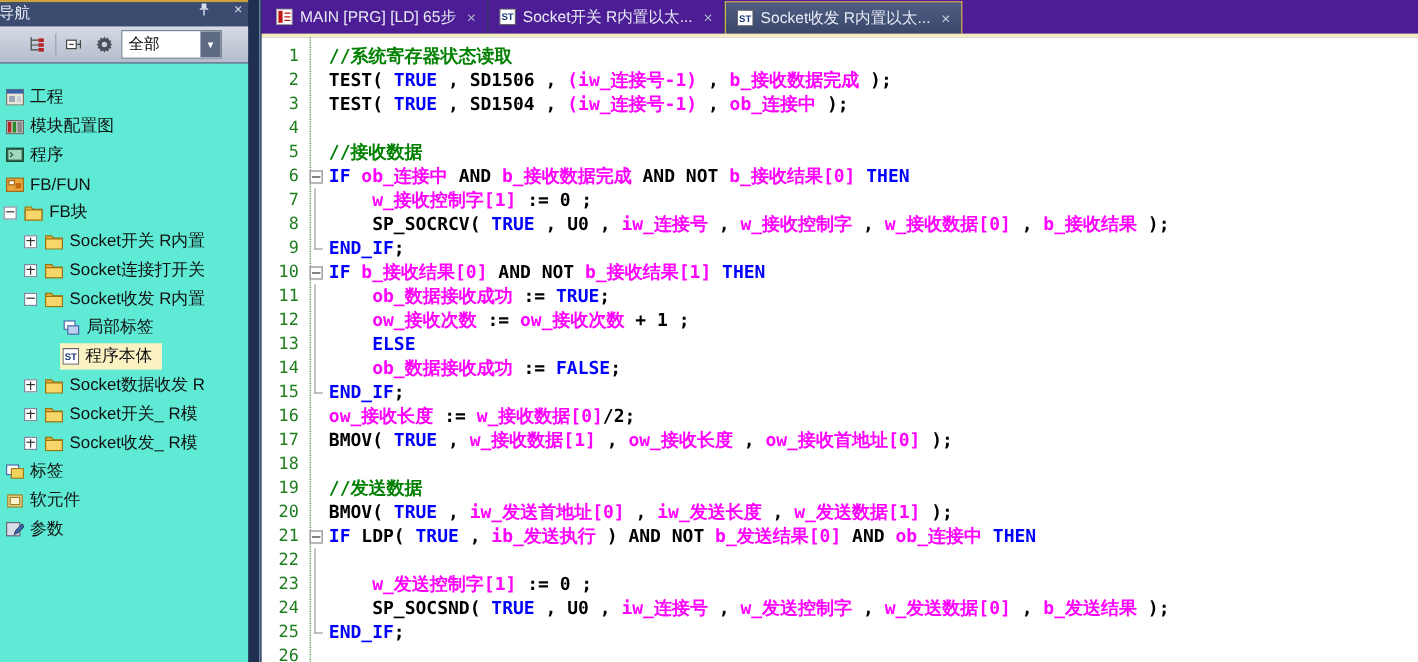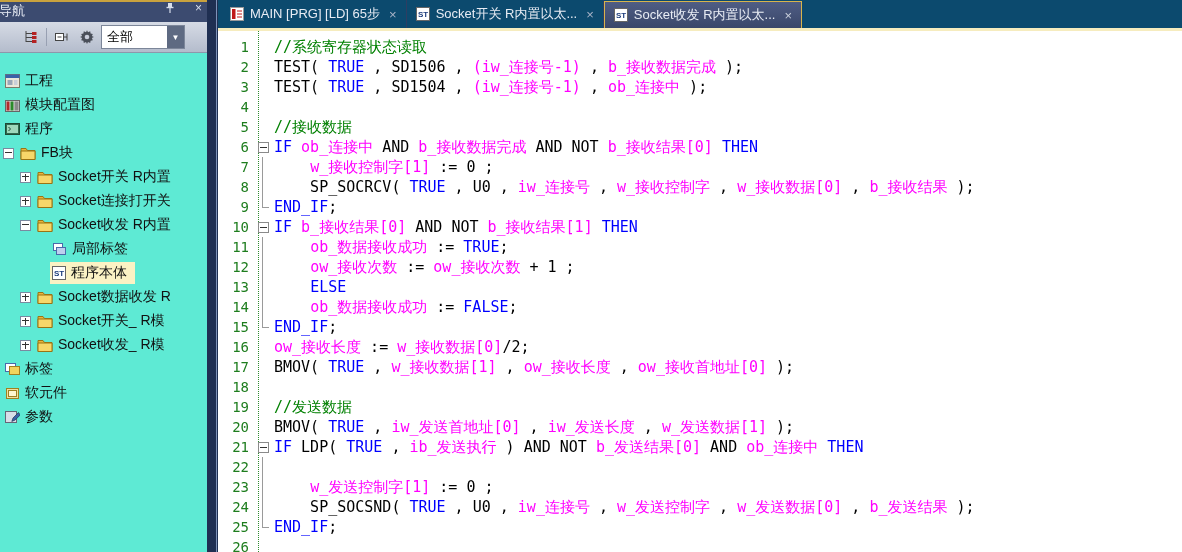--- a/index.html
+++ b/index.html
@@ -31,21 +31,21 @@
   .toggle-spacer{width:9px;flex:none;margin-right:4px;}
   .rowinner{display:flex;align-items:center;gap:5px;padding:2px 8px 2px 2px;}
   .rowinner.sel{background:#FBF2C4;}
   .tree-icon{display:flex;align-items:center;flex:none;}
   
   .splitter{position:absolute;left:207px;top:0;width:11px;height:552px;background:#1F2F52;}
   .splitter::after{content:"";position:absolute;right:1px;top:0;bottom:0;width:1px;background:#7E92B8;}
 
   
   .main{position:absolute;left:218px;top:0;width:964px;height:552px;display:flex;flex-direction:column;}
-  .tabbar{height:28px;background:#0c4a6e;display:flex;align-items:stretch;padding-left:3px;}
+  .tabbar{height:28px;background:#4c1d95;display:flex;align-items:stretch;padding-left:3px;}
   .tab{display:flex;align-items:center;gap:6px;padding:0 9px;color:#E8ECF4;font-size:13px;
        border-right:1px solid #2E3E62;}
   .tab.active{background:linear-gradient(#4F5D84,#3A476A);border:1px solid #D8B44C;border-bottom:none;
               margin-top:1px;}
   .tab-label{white-space:nowrap;}
   .tab-close{color:#AAB4C8;font-size:13px;margin-left:3px;}
   .tab.active .tab-close{color:#C9CFDC;}
   .tab-icon{display:flex;align-items:center;}
   .editor-strip{height:3px;background:#F6ECBE;}
 
@@ -53,21 +53,21 @@
           font-family:"DejaVu Sans Mono",monospace;font-size:15px;}
   .gutter-line{position:absolute;left:40px;top:0;bottom:0;width:0;border-left:1px dotted #2E8B2E;}
   .code-line{height:20px;display:flex;align-items:center;}
   .ln{flex:0 0 37px;box-sizing:border-box;padding-right:6px;text-align:right;color:#1E7D1E;font-size:14px;}
   .fold{flex:0 0 19px;position:relative;height:100%;}
   .fbox{position:absolute;left:3px;top:5px;width:9px;height:9px;border:1px solid #8a8a8a;background:#fff;}
   .fbox::after{content:"";position:absolute;left:1px;right:1px;top:50%;margin-top:-1px;height:1px;background:#333;}
   .fold.line::before{content:"";position:absolute;left:7px;top:0;bottom:0;width:1px;background:#9a9a9a;}
   .fold.corner::before{content:"";position:absolute;left:7px;top:0;height:11px;width:1px;background:#9a9a9a;}
   .fold.corner::after{content:"";position:absolute;left:7px;top:10px;width:7px;height:1px;background:#9a9a9a;}
-  .code{white-space:pre;color:#000;}
+  .code{white-space:pre;color:#000;font-weight:bold;}
   .tc{color:#008000;}  
   .tk{color:#0000ff;}  
   .tv{color:#ff00ff;}  
   .tp{color:#000000;}  
 </style>
 </head>
 <body>
 
 <div class="app">
 
@@ -146,20 +146,32 @@
               <svg width="15" height="14" viewBox="0 0 15 14">
                 <rect x="0.5" y="1.5" width="14" height="11" fill="#2F6B4F" stroke="#1E4A36"></rect>
                 <rect x="2" y="3" width="11" height="8" fill="#9FD8BC"></rect>
                 <path d="M3.5 5l2 2-2 2" stroke="#1E4A36" fill="none"></path>
               </svg>
             </span>
             <span class="tree-label">程序</span>
           </span>
         </div>
         <div class="tree-row" style="padding-left: 3px;">
+          <span class="rowinner">
+            <span class="tree-icon">
+              <svg width="15" height="14" viewBox="0 0 15 14">
+                <rect x="0.5" y="2.5" width="14" height="11" fill="#E8A33D" stroke="#A06A18"></rect>
+                <rect x="2.5" y="4.5" width="4.5" height="3.5" fill="#fff" stroke="#A06A18"></rect>
+                <rect x="8" y="6.5" width="4.5" height="4.5" fill="#C46A10"></rect>
+              </svg>
+            </span>
+            <span class="tree-label">FB/FUN</span>
+          </span>
+        </div>
+        <div class="tree-row" style="padding-left: 3px;">
           <span class="toggle"></span>
           <span class="rowinner">
             <span class="tree-icon">
               <svg width="16" height="14" viewBox="0 0 16 14">
                 <path d="M1 2.5h5l1.5 2H15v9H1z" fill="#E8B53C" stroke="#9A7414"></path>
                 <path d="M1 5h14v8.5H1z" fill="#F7D769" stroke="#9A7414"></path>
               </svg>
             </span>
             <span class="tree-label">FB块</span>
           </span>

